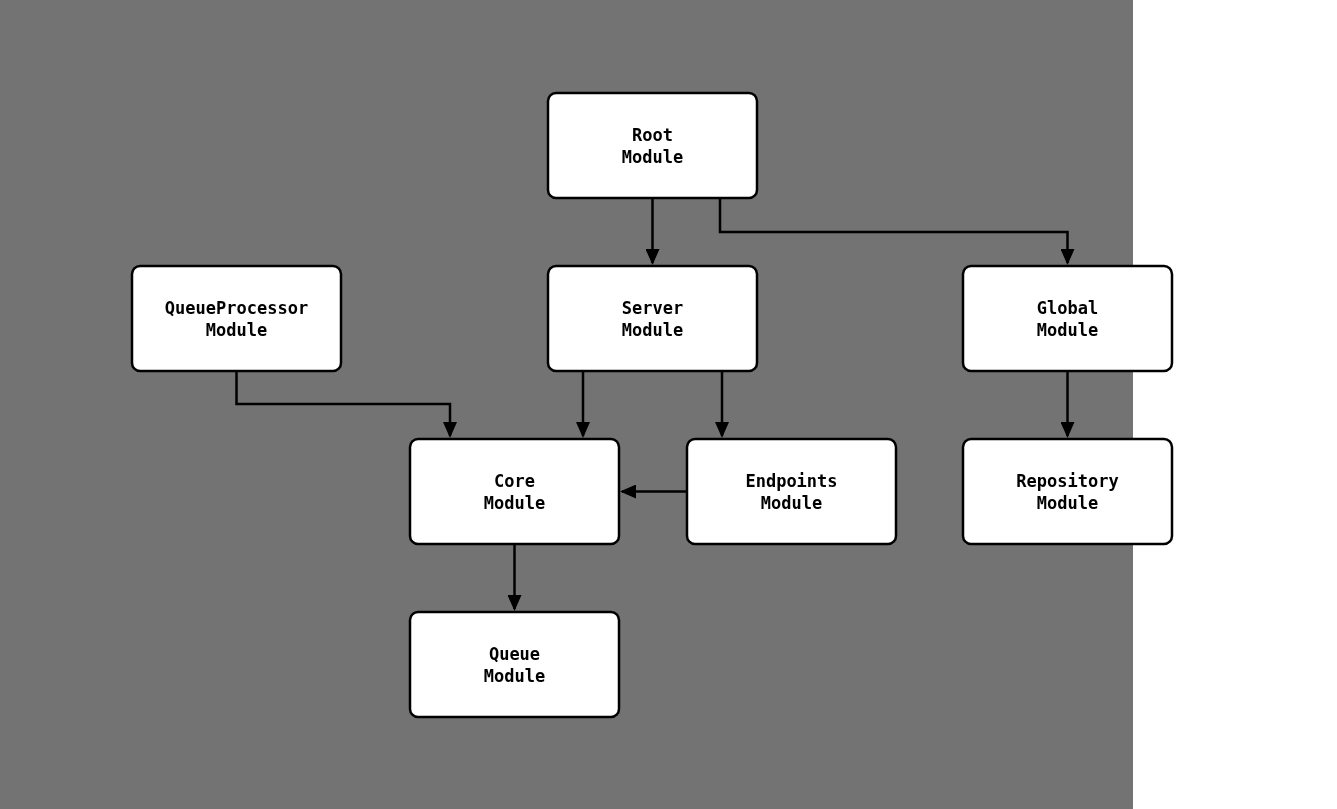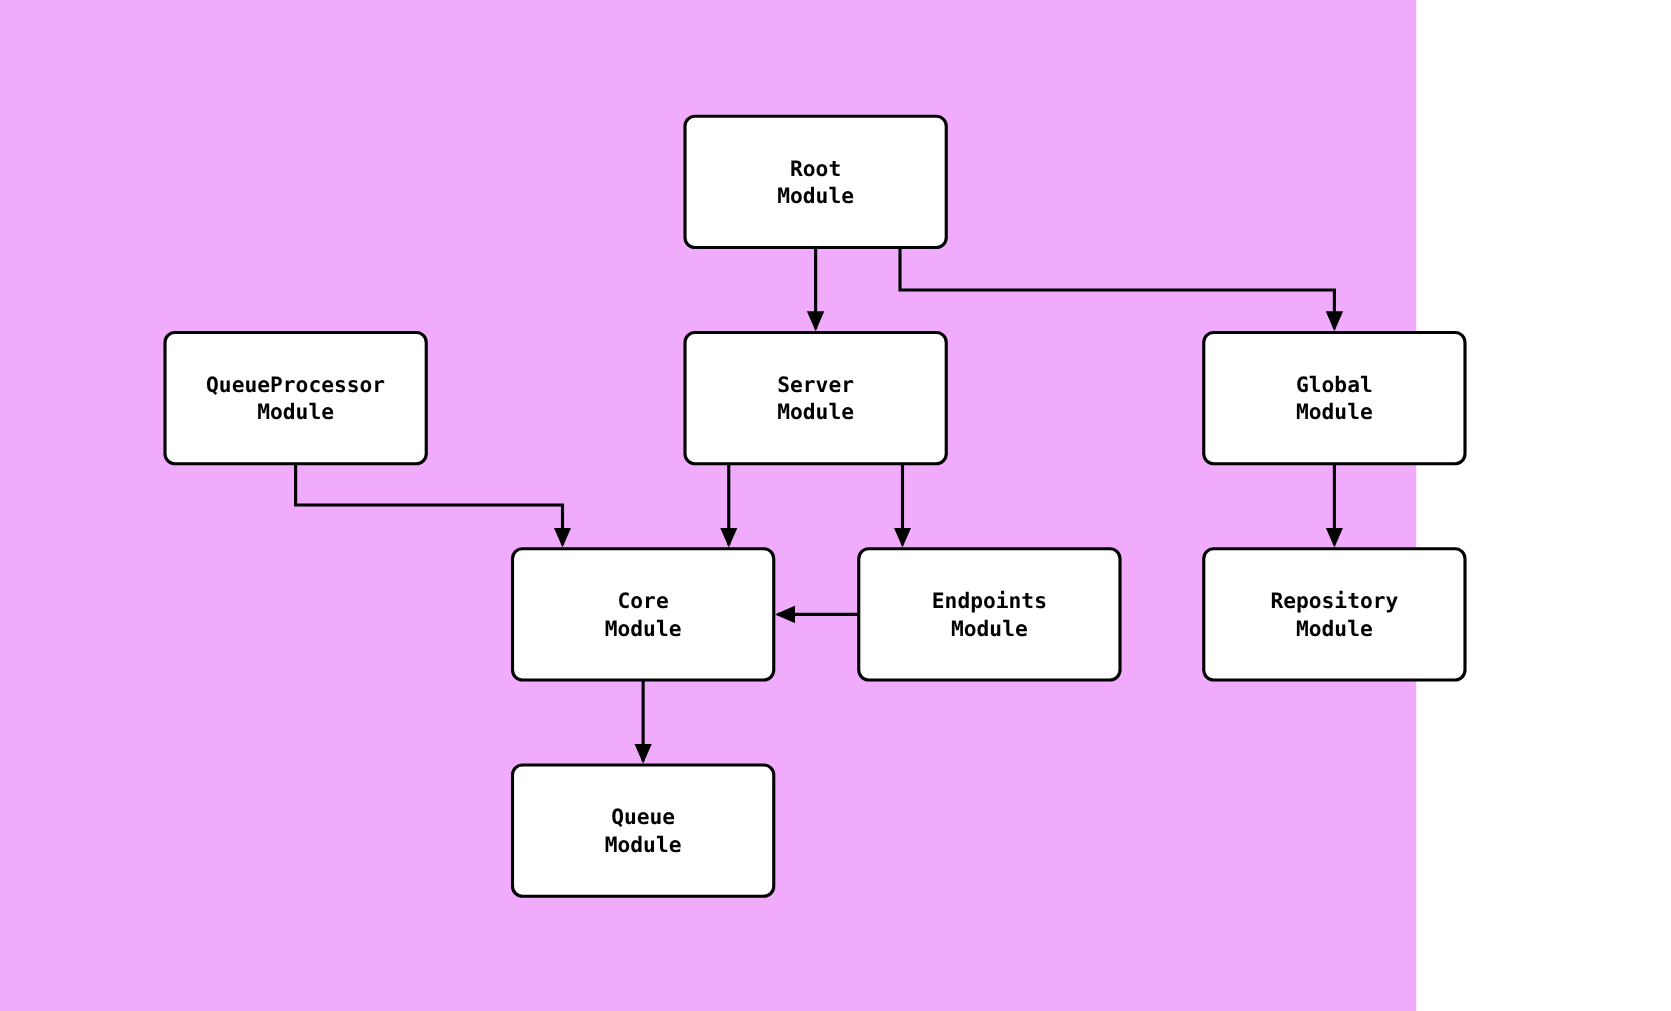--- a/index.html
+++ b/index.html
@@ -7,21 +7,21 @@
     padding: 0;
     background: #ffffff;
     width: 1337px;
     height: 809px;
     overflow: hidden;
   }
   .diagram-wrap {
     width: 1133px;
     height: 809px;
     position: relative;
-    background: #f0abfc;
+    background: #737373;
   }
   svg {
     display: block;
   }
   .node-box {
     fill: #ffffff;
     stroke: #000000;
     stroke-width: 2.5;
   }
   .node-text {

